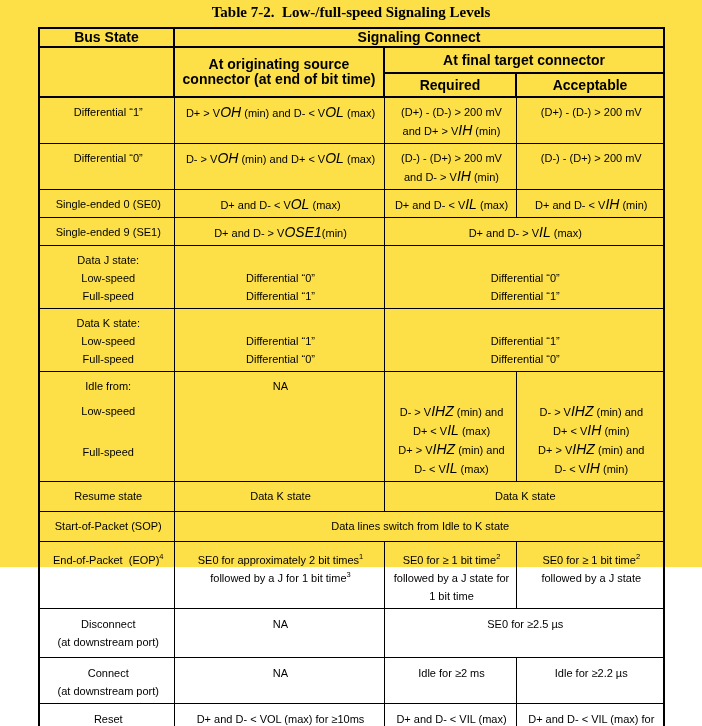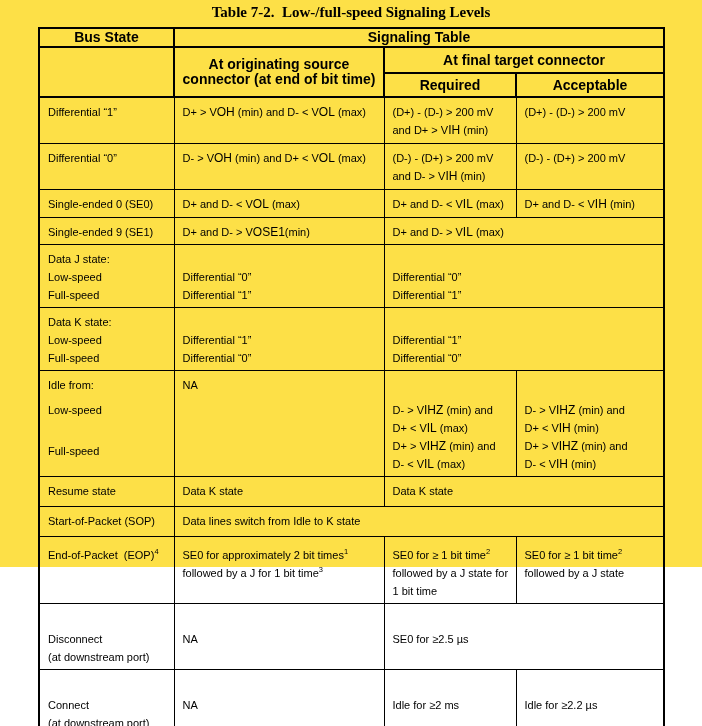--- a/index.html
+++ b/index.html
@@ -10,53 +10,53 @@
   .caption { position:absolute; top:4px; left:0; width:702px; text-align:center;
              font-family:"Liberation Serif", serif; font-weight:bold; font-size:15px; }
 
   table.sig { position:absolute; left:38px; top:27px; width:625px;
               border-collapse:collapse; table-layout:fixed;
               border:2px solid #000; font-size:11px; line-height:18px; }
 
   th { border:2px solid #000; font-weight:bold; font-size:14px;
        text-align:center; vertical-align:middle; padding:1px 5px; line-height:15px; }
   td.hempty { border:2px solid #000; }
-  td { border:1px solid #000; vertical-align:top; padding:5px 5px 3px 8px; }
+  td { border:1px solid #000; vertical-align:top; padding:5px 5px 3px 8px;text-align:center; }
 
   tr.pad-md td { padding-top:9px; }
-  tr.pad-lg td { padding-top:26px; }
+  tr.pad-lg td { padding-top:6px; }
 
   .indent { }
   .spacer { height:18px; }
   .spacer-lg { height:25px; }
   .idle-low { margin-top:7px; }
   .idle-full { margin-top:23px; }
 
-  .sc  { font-size:12px; }
+  .sc  { font-size:14px;font-style:italic; }
   sup  { font-size:7.5px; line-height:0; vertical-align:super; }
 </style>
 </head>
 <body>
 
 <div class="page">
 
   <div class="caption">Table 7-2.&nbsp; Low-/full-speed Signaling Levels</div>
 
   <table class="sig">
     <colgroup>
       <col style="width:135px">
         <col style="width:210px">
         <col style="width:132px">
         <col style="width:148px">
     </colgroup>
 
     <tbody>
         <tr style="height:19px">
       <th>Bus State</th>
-      <th colspan="3">Signaling Table</th>
+      <th colspan="3">Signaling Connect</th>
     </tr>
     <tr style="height:26px">
       <td class="hempty" rowspan="2"></td>
       <th rowspan="2">At originating source connector (at end of bit time)</th>
       <th colspan="2">At final target connector</th>
     </tr>
     <tr style="height:24px">
       <th>Required</th>
       <th>Acceptable</th>
     </tr>

